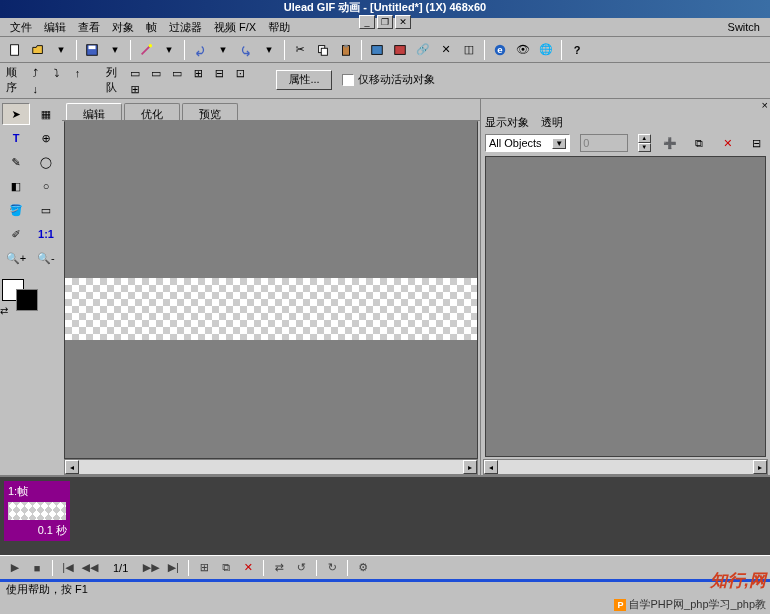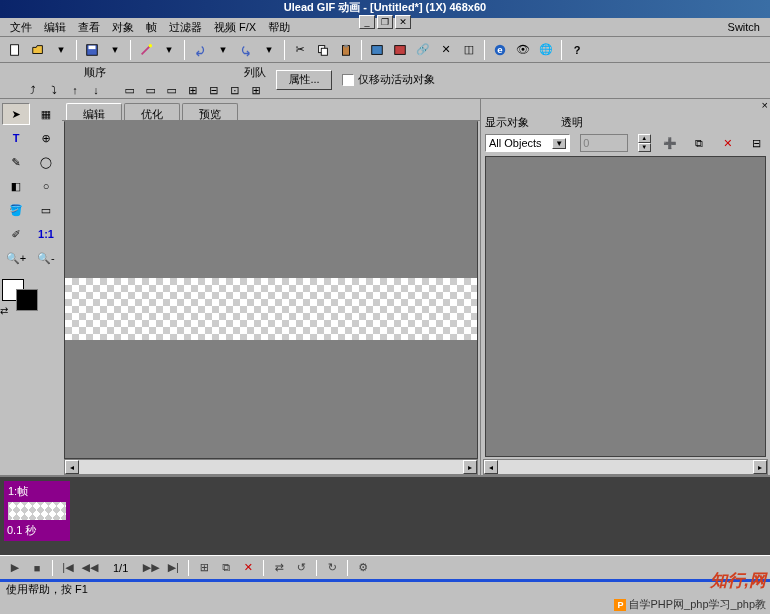--- a/index.html
+++ b/index.html
@@ -18,21 +18,21 @@
 .menubar .switch { margin-left:auto; padding-right:6px; }
 
 
 .toolbar { background: #c0c0c0; display:flex; align-items:center; padding:2px 4px; border-bottom:1px solid #808080; gap:1px; height:26px;}
 .tbtn { width:22px; height:22px; border:1px solid #c0c0c0; display:flex; align-items:center; justify-content:center; cursor:default; }
 .tsep { width:1px; height:20px; background:#808080; margin:0 3px; border-right:1px solid #fff;}
 .tbtn svg{width:14px;height:14px;}
 
 
 .toolbar2 { background:#c0c0c0; display:flex; padding:2px 6px; border-bottom:1px solid #808080; height:36px; }
-.toolbar2 .col { display:flex; flex-direction:column;text-align:right; }
+.toolbar2 .col { display:flex; flex-direction:row; }
 .toolbar2 .label { font-size:11px; margin-bottom:2px; }
 .ordbtn { width:16px; height:16px; display:inline-flex; align-items:center; justify-content:center; cursor:default; margin-right:2px;}
 .propbtn { width:56px; height:20px; background:#c0c0c0; border:1px solid #fff; border-right-color:#404040; border-bottom-color:#404040; cursor:default; margin:0 10px;}
 .chk { display:flex; align-items:center; gap:4px; }
 .chkbox { width:12px; height:12px; background:#fff; border:1px solid #808080; border-right-color:#fff; border-bottom-color:#fff; }
 
 
 .workspace { display:flex; height: 376px; }
 .toolpanel { width:62px; background:#c0c0c0; padding:4px 2px; display:flex; flex-direction:column; }
 .toolgrid { display:grid; grid-template-columns: 28px 28px; gap:2px; }
@@ -52,36 +52,36 @@
   background-image: linear-gradient(45deg,#ccc 25%,transparent 25%),linear-gradient(-45deg,#ccc 25%,transparent 25%),linear-gradient(45deg,transparent 75%,#ccc 75%),linear-gradient(-45deg,transparent 75%,#ccc 75%);
   background-size:14px 14px; background-position:0 0,0 7px,7px -7px,-7px 0; background-color:#fff;
 }
 .canvas-hscroll { height:16px; margin:0 2px; border:1px solid #808080; display:flex; align-items:center; background:#c0c0c0;}
 .sbarrow{width:14px;height:14px;background:#c0c0c0;border:1px solid #fff;border-right-color:#404040;border-bottom-color:#404040;display:flex;align-items:center;justify-content:center;font-size:8px;}
 .sbtrack{flex:1;height:14px;background:#dcdcdc;}
 
 
 .rightpanel { width:290px; background:#c0c0c0; display:flex; flex-direction:column; border-left:1px solid #808080;}
 .rp-close{height:14px; display:flex; justify-content:flex-end; padding-right:2px; font-size:9px;}
-.rp-header { display:flex; padding:2px 4px; gap:32px;}
+.rp-header { display:flex; padding:2px 4px; gap:12px;}
 .rp-controls { display:flex; padding:2px 4px; align-items:center; gap:10px;}
 .combo { height:18px; background:#fff; border:1px solid #808080; border-right-color:#fff; border-bottom-color:#fff; padding:1px 3px; display:flex; align-items:center; width:90px;}
 .combo .arrow{margin-left:auto; width:14px; background:#c0c0c0; border:1px solid #fff;border-right-color:#404040;border-bottom-color:#404040; text-align:center; font-size:8px;}
 .numinput { height:18px; width:50px; background:#c0c0c0; border:1px solid #808080; display:flex; align-items:center; padding:0 2px; color:#808080;}
 .spinner{width:14px;height:18px;display:flex;flex-direction:column;}
 .spinner div{flex:1;background:#c0c0c0;border:1px solid #fff;border-right-color:#404040;border-bottom-color:#404040;font-size:6px;text-align:center;}
 .rp-ibtn{width:20px;height:18px;display:flex;align-items:center;justify-content:center;}
 .rp-list { flex:1; background:#808080; border:1px solid #404040; margin:2px 4px; }
 
 
 .framepanel { background:#404040; height:80px; padding:4px; border-top:2px solid #808080;}
 .frame { width:66px; height:60px; background:#8b008b; border:2px solid #8b008b; display:flex; flex-direction:column; color:#fff; font-size:10px;}
 .frame .fhead{padding:1px 2px;}
 .frame .fthumb{flex:1; margin:2px; background-image: linear-gradient(45deg,#ccc 25%,transparent 25%),linear-gradient(-45deg,#ccc 25%,transparent 25%),linear-gradient(45deg,transparent 75%,#ccc 75%),linear-gradient(-45deg,transparent 75%,#ccc 75%); background-size:8px 8px; background-color:#fff;}
-.frame .ffoot{text-align:left; padding:1px;}
+.frame .ffoot{text-align:right; padding:1px;}
 
 
 .playbar { background:#c0c0c0; height:24px; display:flex; align-items:center; padding:0 6px; gap:4px; border-top:1px solid #fff;}
 .pbtn{width:18px;height:18px;display:flex;align-items:center;justify-content:center;cursor:default;color:#404040;}
 .psep{width:1px;height:16px;background:#808080;border-right:1px solid #fff;margin:0 2px;}
 .pcount{padding:0 10px;}
 
 
 .statusbar { background:#c0c0c0; height:20px; display:flex; align-items:flex-start; padding:0 6px; border-top:3px solid #1d4ed8;}
 .watermark { position:absolute; right:4px; bottom:22px; color:#d04020; font-weight:bold; font-size:17px; font-style:italic;}

